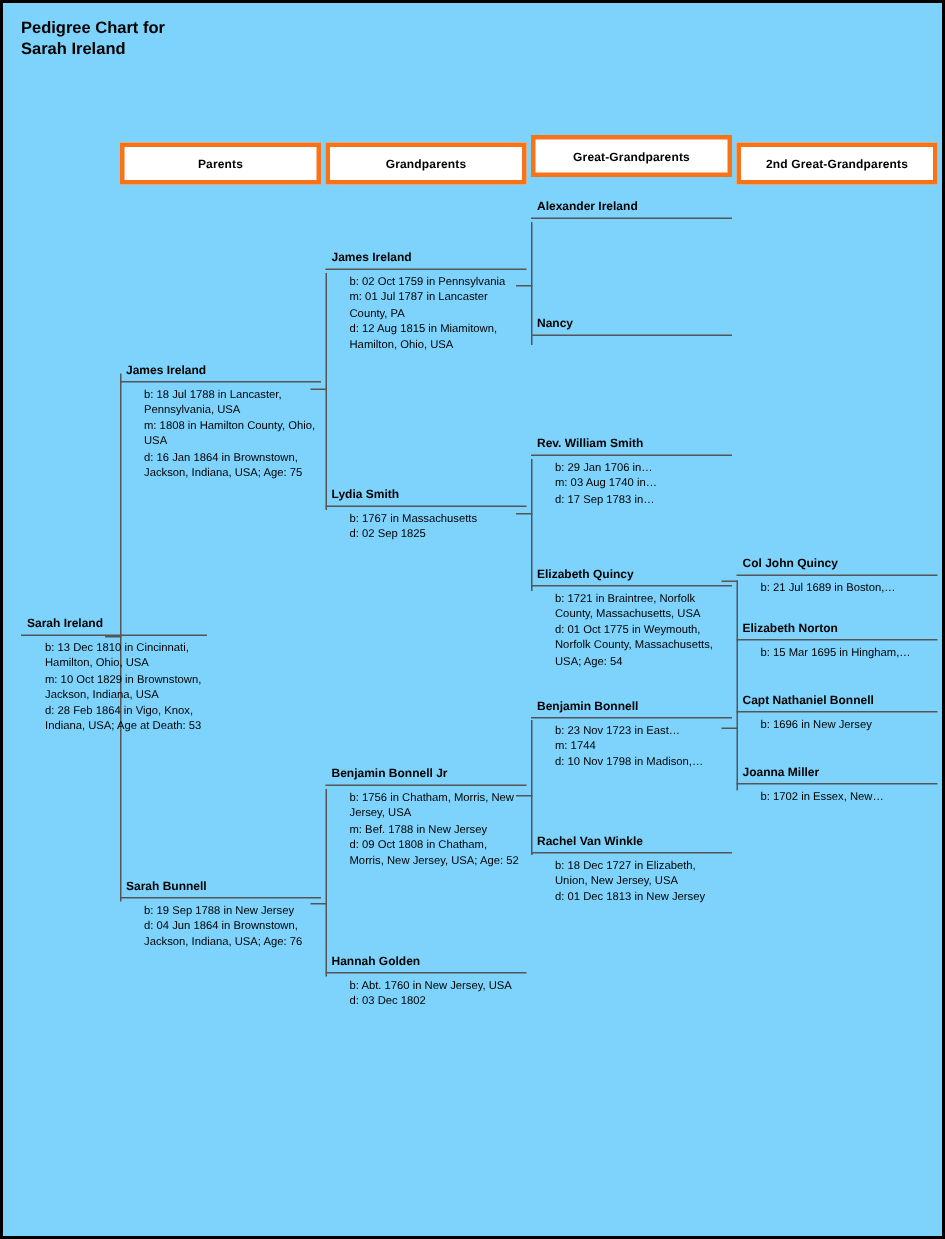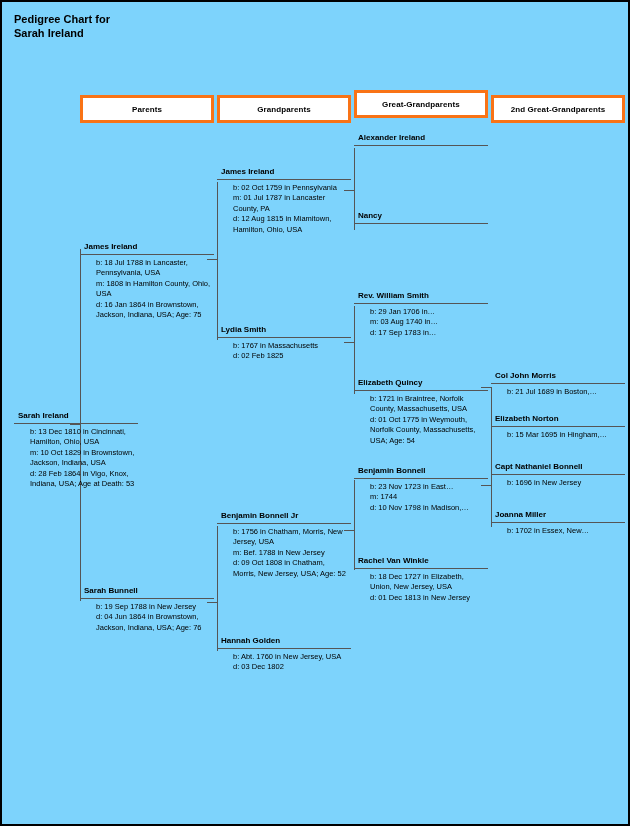--- a/index.html
+++ b/index.html
@@ -146,21 +146,21 @@
 
   <div class="person" style="left:215px; top:164px; width:134px;">
     <div class="pname">James Ireland</div>
     <div class="pdetail">b: 02 Oct 1759 in Pennsylvania
 m: 01 Jul 1787 in Lancaster County, PA
 d: 12 Aug 1815 in Miamitown, Hamilton, Ohio, USA</div>
   </div>
   <div class="person" style="left:215px; top:322px; width:134px;">
     <div class="pname">Lydia Smith</div>
     <div class="pdetail">b: 1767 in Massachusetts
-d: 02 Feb 1825</div>
+d: 02 Sep 1825</div>
   </div>
   <div class="person" style="left:215px; top:508px; width:134px;">
     <div class="pname">Benjamin Bonnell Jr</div>
     <div class="pdetail">b: 1756 in Chatham, Morris, New Jersey, USA
 m: Bef. 1788 in New Jersey
 d: 09 Oct 1808 in Chatham, Morris, New Jersey, USA; Age: 52</div>
   </div>
   <div class="person" style="left:215px; top:633px; width:134px;">
     <div class="pname">Hannah Golden</div>
     <div class="pdetail">b: Abt. 1760 in New Jersey, USA
@@ -192,21 +192,21 @@
 m: 1744
 d: 10 Nov 1798 in Madison,…</div>
   </div>
   <div class="person" style="left:352px; top:553px; width:134px;">
     <div class="pname">Rachel Van Winkle</div>
     <div class="pdetail">b: 18 Dec 1727 in Elizabeth, Union, New Jersey, USA
 d: 01 Dec 1813 in New Jersey</div>
   </div>
 
   <div class="person" style="left:489px; top:368px; width:134px;">
-    <div class="pname">Col John Morris</div>
+    <div class="pname">Col John Quincy</div>
     <div class="pdetail">b: 21 Jul 1689 in Boston,…</div>
   </div>
   <div class="person" style="left:489px; top:411px; width:134px;">
     <div class="pname">Elizabeth Norton</div>
     <div class="pdetail">b: 15 Mar 1695 in Hingham,…</div>
   </div>
   <div class="person" style="left:489px; top:459px; width:134px;">
     <div class="pname">Capt Nathaniel Bonnell</div>
     <div class="pdetail">b: 1696 in New Jersey</div>
   </div>

